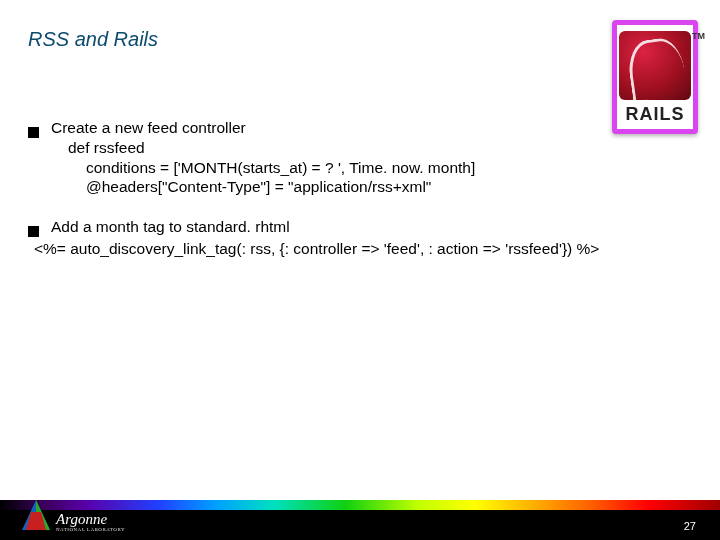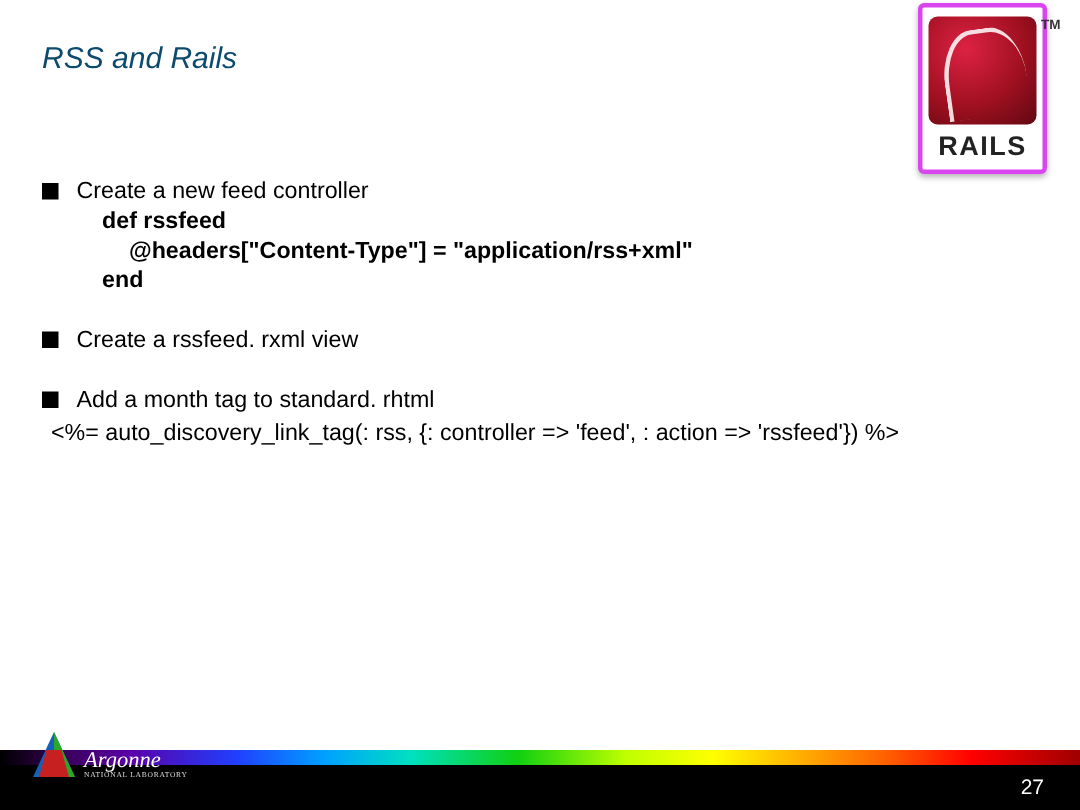--- a/index.html
+++ b/index.html
@@ -20,26 +20,26 @@
     position: absolute;
     top: 28px;
     left: 28px;
     font-size: 20px;
     font-weight: normal;
     font-style: italic;
     color: #0c4a6e;
   }
   .rails-logo {
     position: absolute;
-    top: 2px;
+    top: 20px;
     right: 22px;
     width: 86px;
     height: 114px;
     background: #fff;
-    border: 3px solid #d946ef;
+    border: 5px solid #d946ef;
     border-radius: 4px;
     box-shadow: 0 2px 4px rgba(0,0,0,0.3);
     display: flex;
     flex-direction: column;
     align-items: center;
     padding: 6px 4px 4px 4px;
   }
   .rails-tm {
     position: absolute;
     top: 6px;
@@ -79,36 +79,36 @@
     position: absolute;
     top: 118px;
     left: 28px;
     right: 28px;
     font-size: 15.5px;
     color: #000;
     line-height: 1.28;
   }
   .bullet-row {
     display: flex;
-    align-items: flex-start;
+    align-items: flex-end;
     margin-top: 0;
   }
   .bullet-row.spaced { margin-top: 20px; }
   .sq {
     width: 11px;
     height: 11px;
     background: #000;
     flex: 0 0 11px;
     margin-top: 4px;
     margin-right: 12px;
   }
   .bullet-text { flex: 1; }
   .code-block {
     margin-left: 40px;
-    font-weight: bold;
+    font-weight: normal;
     font-size: 15.5px;
     line-height: 1.28;
   }
   .code-indent1 { padding-left: 18px; }
   .erb {
     margin-left: 6px;
     font-weight: normal;
     font-size: 15.5px;
     line-height: 1.3;
     margin-top: 2px;
@@ -130,21 +130,21 @@
   }
   .black-bar {
     position: absolute;
     left: 0; right: 0; bottom: 0;
     height: 30px;
     background: #000;
   }
   .argonne {
     position: absolute;
     left: 22px;
-    bottom: 20px;
+    bottom: 8px;
     height: 34px;
     display: flex;
     align-items: flex-end;
     gap: 6px;
     z-index: 2;
   }
   .argonne-tri {
     width: 28px; height: 30px;
     position: relative;
     margin-bottom: 2px;
@@ -154,21 +154,21 @@
     color: #fff;
     font-family: Georgia, 'Times New Roman', serif;
   }
   .argonne-text .big { font-size: 15px; font-style: italic; line-height: 1; }
   .argonne-text .small { font-size: 5px; letter-spacing: 0.5px; line-height: 1; opacity: 0.85; }
   .page-num {
     position: absolute;
     right: 24px;
     bottom: 8px;
     color: #fff;
-    font-size: 14px;
+    font-size: 11px;
     z-index: 2;
   }
 </style>
 </head>
 <body>
 
 <div class="slide">
 
   <div class="title">RSS and Rails</div>
 
@@ -180,28 +180,24 @@
 
   <div class="content">
 
     <div class="bullet-row">
       <div class="sq"></div>
       <div class="bullet-text">Create a new feed controller</div>
     </div>
 
     <div class="code-block">
       <div>def rssfeed</div>
+      <div class="code-indent1">conditions = ['MONTH(starts_at) = ? ', Time. now. month]</div>
       <div class="code-indent1">@headers["Content-Type"] = "application/rss+xml"</div>
-      <div>end</div>
-    </div>
-
-    <div class="bullet-row spaced">
-      <div class="sq"></div>
-      <div class="bullet-text">Create a rssfeed. rxml view</div>
-    </div>
+    </div>
+
 
     <div class="bullet-row spaced">
       <div class="sq"></div>
       <div class="bullet-text">Add a month tag to standard. rhtml</div>
     </div>
     <div class="erb">&lt;%= auto_discovery_link_tag(: rss, {: controller =&gt; 'feed', : action =&gt; 'rssfeed'}) %&gt;</div>
 
   </div>
 
   <div class="footer">

